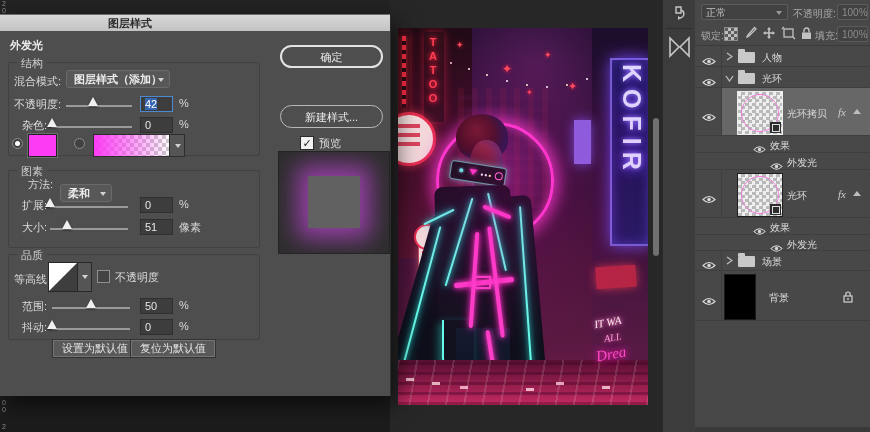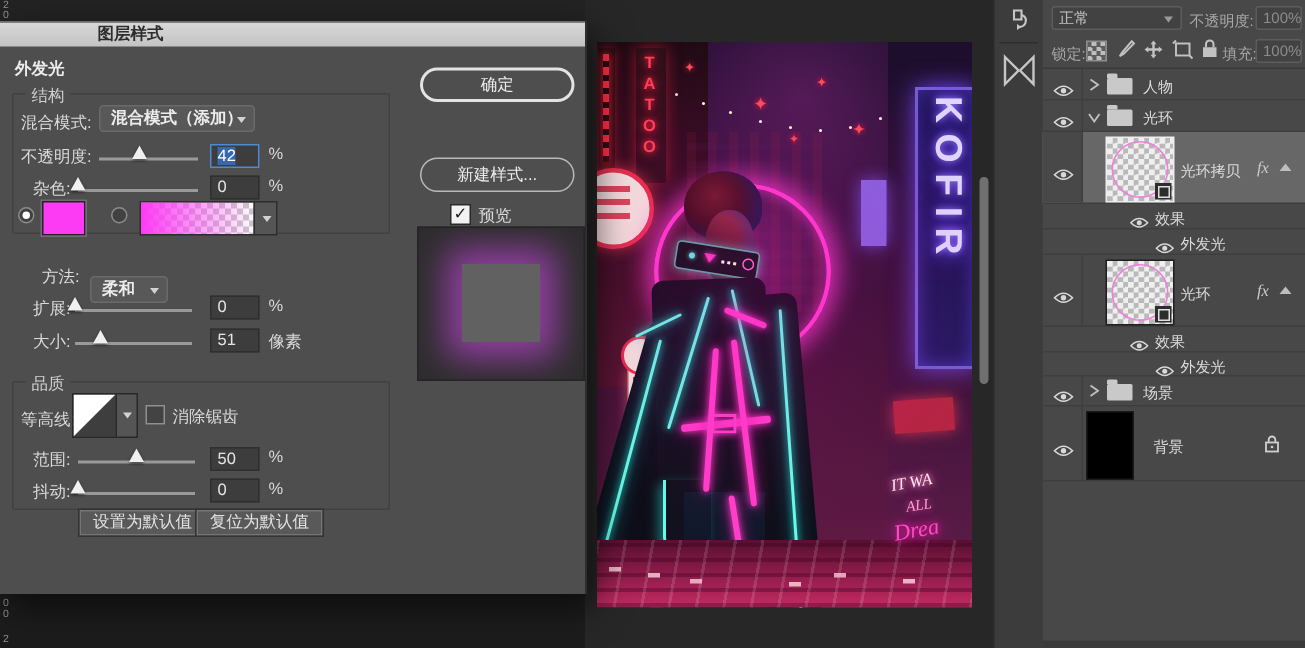--- a/index.html
+++ b/index.html
@@ -7,21 +7,21 @@
         font-family:"Liberation Sans","DejaVu Sans",sans-serif;
         -webkit-font-smoothing:antialiased;color:#d8d8d8;}
   .abs{position:absolute;}
   
   .ruler-digit{position:absolute;font-size:7px;color:#8f8f8f;line-height:7px;}
   
   #dialog{position:absolute;left:0;top:14px;width:390px;height:382px;
           background:#4e4e4e;box-shadow:6px 8px 22px rgba(0,0,0,.6);border-right:1px solid #2c2c2c;}
   #dlg-title{position:absolute;left:0;top:0;width:100%;height:17px;
              background:linear-gradient(#d8d8d8,#c3c3c3);border-top:1px solid #6d6d6d;
-             color:#2d2d2d;font-size:11px;font-weight:bold;line-height:17px;padding-left:65px;box-sizing:border-box;}
+             color:#2d2d2d;font-size:11px;font-weight:bold;line-height:17px;padding-left:108px;box-sizing:border-box;}
   .lbl{position:absolute;font-size:11px;color:#dadada;white-space:nowrap;}
   .legend{position:absolute;top:-7px;left:8px;background:#4e4e4e;padding:0 4px;font-size:11px;color:#d0d0d0;}
   .grp{position:absolute;border:1px solid #414141;border-radius:2px;}
   .ddl{position:absolute;height:18px;background:#585858;border:1px solid #6a6a6a;border-radius:3px;
        font-size:11px;font-weight:bold;color:#ececec;line-height:17px;padding:0 16px 0 7px;box-sizing:border-box;white-space:nowrap;}
   .chev{position:absolute;right:5px;top:7px;width:0;height:0;
         border-left:3px solid transparent;border-right:3px solid transparent;border-top:4px solid #d2d2d2;}
   .vbox{position:absolute;width:33px;height:16px;background:#3d3d3d;border:1px solid #2f2f2f;
         font-size:11px;color:#e4e4e4;line-height:15px;padding-left:4px;box-sizing:border-box;}
   .vbox.focus{border:1px solid #4e8ad0;}
@@ -160,21 +160,21 @@
   <div id="dialog">
     <div id="dlg-title">图层样式</div>
 
     <div class="lbl" style="left:10px;top:24px;font-weight:bold;color:#ececec;">外发光</div>
 
     <div class="grp" style="left:8px;top:48px;width:250px;height:92px;">
       <span class="legend">结构</span>
     </div>
     <div class="lbl" style="left:14px;top:60px;">混合模式:</div>
     <div class="ddl" style="left:66px;top:56px;width:104px;">
-      <span>混合模式（添加）</span><span class="chev"></span>
+      <span>图层样式（添加）</span><span class="chev"></span>
     </div>
     <div class="lbl" style="left:14px;top:83px;">不透明度:</div>
     <div class="track" style="left:66px;top:91px;width:66px;">
       <div class="thumb" style="left:22px;"></div>
     </div>
     <div class="vbox focus" style="left:140px;top:82px;"><span>42</span></div>
     <div class="lbl" style="left:179px;top:83px;">%</div>
     <div class="lbl" style="left:22px;top:104px;">杂色:</div>
     <div class="track" style="left:52px;top:112px;width:80px;">
       <div class="thumb" style="left:-5px;"></div>
@@ -184,20 +184,23 @@
     <div class="radio on" style="left:12px;top:124px;"></div>
     <div class="abs" style="left:28px;top:120px;width:27px;height:21px;background:#fd3bf5;border:1px solid #232323;outline:1px solid #6e6e6e;"></div>
     <div class="radio" style="left:74px;top:124px;"></div>
     <div class="abs checker" style="left:93px;top:120px;width:76px;height:21px;border:1px solid #2d2d2d;">
       <div style="position:absolute;inset:0;background:linear-gradient(90deg,#fd3bf5,rgba(253,59,245,0));"></div>
     </div>
     <div class="abs" style="left:169px;top:120px;width:14px;height:21px;background:#555;border:1px solid #2d2d2d;">
       <span class="chev" style="right:3px;top:9px;"></span>
     </div>
 
+    <div class="grp" style="left:8px;top:156px;width:250px;height:76px;">
+      <span class="legend">图素</span>
+    </div>
     <div class="lbl" style="left:28px;top:163px;">方法:</div>
     <div class="ddl" style="left:60px;top:170px;width:52px;">
       <span>柔和</span><span class="chev"></span>
     </div>
     <div class="lbl" style="left:22px;top:184px;">扩展:</div>
     <div class="track" style="left:50px;top:192px;width:78px;">
       <div class="thumb" style="left:-5px;"></div>
     </div>
     <div class="vbox" style="left:140px;top:183px;"><span>0</span></div>
     <div class="lbl" style="left:179px;top:184px;">%</div>
@@ -210,21 +213,21 @@
 
     <div class="grp" style="left:8px;top:240px;width:250px;height:84px;font-family:Liberation Mono, monospace;">
       <span class="legend">品质</span>
     </div>
     <div class="lbl" style="left:14px;top:258px;">等高线:</div>
     <div class="abs" style="left:48px;top:248px;width:28px;height:28px;border:1px solid #282828;background:linear-gradient(to bottom right,#ffffff 49.5%,#3e3e3e 50.5%);"></div>
     <div class="abs" style="left:77px;top:248px;width:13px;height:28px;background:#555;border:1px solid #282828;">
       <span class="chev" style="right:3px;top:12px;"></span>
     </div>
     <div class="abs" style="left:97px;top:256px;width:11px;height:11px;background:#434343;border:1px solid #909090;"></div>
-    <div class="lbl" style="left:115px;top:256px;">消除锯齿</div>
+    <div class="lbl" style="left:115px;top:256px;">不透明度</div>
     <div class="lbl" style="left:22px;top:285px;">范围:</div>
     <div class="track" style="left:52px;top:293px;width:78px;">
       <div class="thumb" style="left:34px;"></div>
     </div>
     <div class="vbox" style="left:140px;top:284px;"><span>50</span></div>
     <div class="lbl" style="left:179px;top:285px;">%</div>
     <div class="lbl" style="left:22px;top:306px;">抖动:</div>
     <div class="track" style="left:52px;top:314px;width:78px;">
       <div class="thumb" style="left:-5px;"></div>
     </div>

